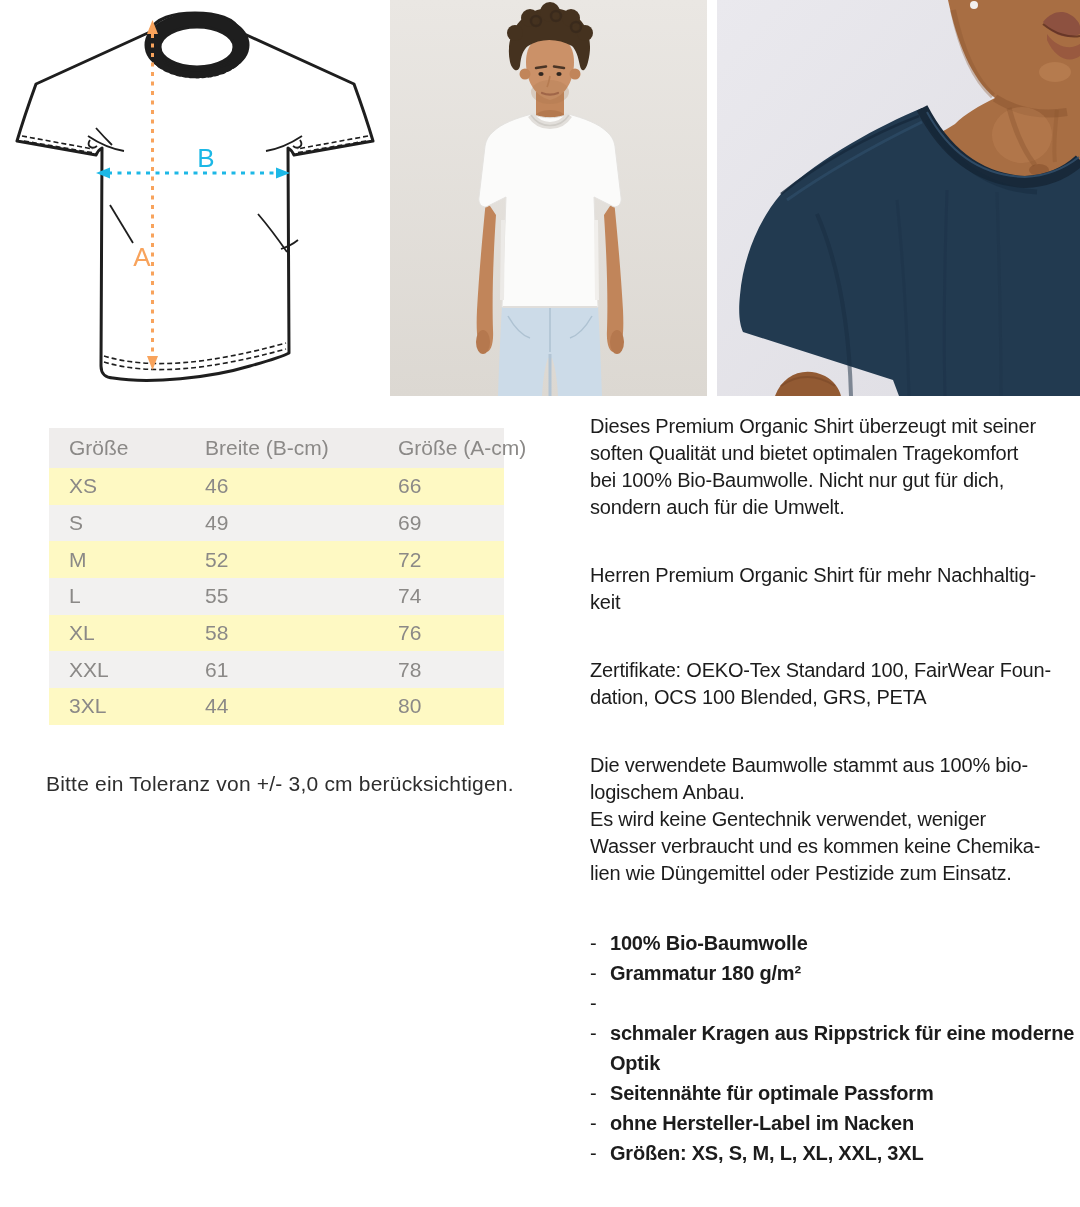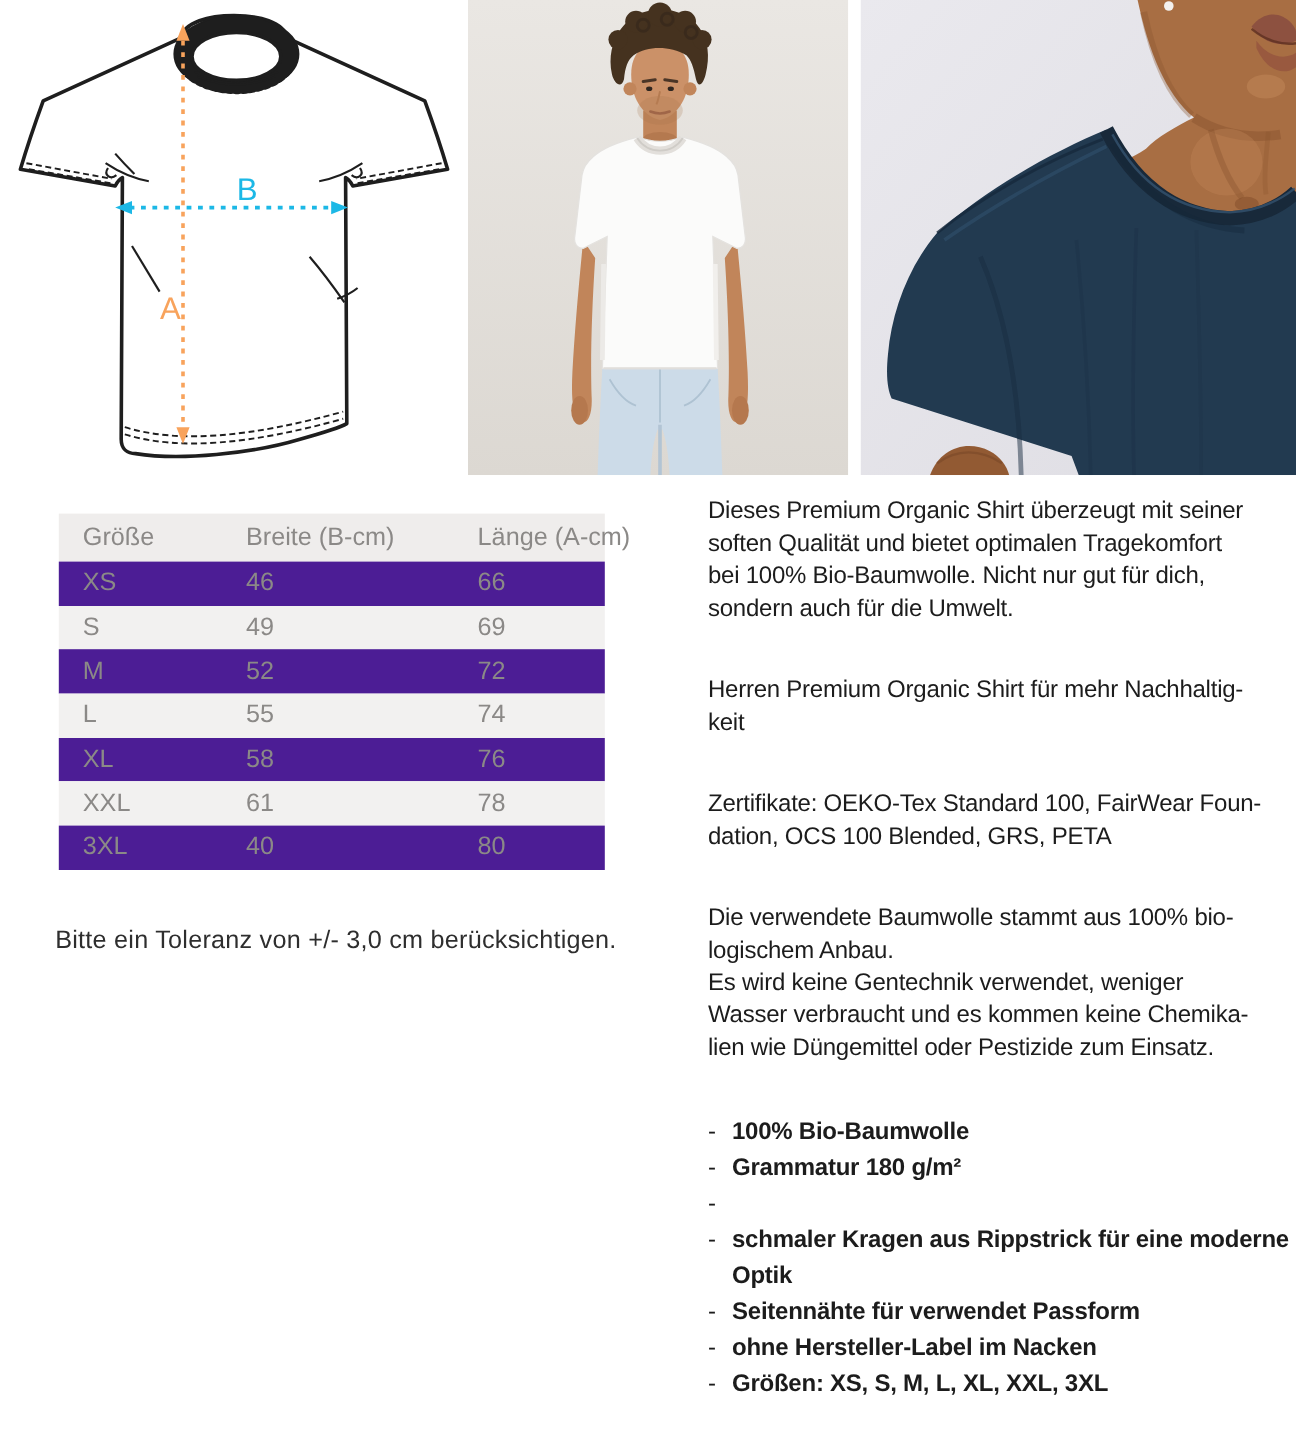--- a/index.html
+++ b/index.html
@@ -10,21 +10,21 @@
   .photo{top:0;height:396px;overflow:hidden;}
   .photo.model{left:390px;width:317px;}
   .photo.closeup{left:717px;width:363px;}
   .photo svg,.diagram svg{display:block;}
 
   .size-table{left:49px;top:428px;width:455px;color:#8b8987;font-size:21px;}
   .size-table .tr{display:grid;grid-template-columns:156px 193px 150px;align-items:center;height:36.7px;}
   .size-table .tr.head{height:40px;}
   .size-table .td:first-child{padding-left:20px;}
   .r-head{background:#efedec;}
-  .r-dark{background:#4c1d95;}
+  .r-dark{background:#fef9c3;}
   .r-light{background:#f2f1f0;}
 
   .tolerance{position:absolute;left:46px;top:772px;margin:0;font-size:21px;color:#2e2e2e;
              white-space:nowrap;letter-spacing:.2px;}
 
   .description{left:590px;top:413px;width:490px;color:#1c1c1c;font-size:20px;line-height:27px;
                letter-spacing:-0.2px;}
   .description .para{margin:0 0 41px 0;white-space:pre-line;}
   .bullets{list-style:none;margin:6px 0 0 0;padding:0;line-height:30px;}
   .bullets li{display:flex;}
@@ -192,21 +192,21 @@
       <path d="M280 192 C282 260,284 320,284 396" stroke="#1a2f44" stroke-width="3" opacity="0.25" fill="none"></path>
       <path d="M180 200 C186 260,190 320,192 396" stroke="#1a2f44" stroke-width="3" opacity="0.3" fill="none"></path>
       <path d="M210 120 C240 170,280 190,320 192" stroke="#15273a" stroke-width="5" opacity="0.4" fill="none"></path>
     </svg>
   </section>
 
   <section class="size-table">
     <div class="tr head r-head">
       <div class="td">Größe</div>
       <div class="td">Breite (B-cm)</div>
-      <div class="td">Länge (A-cm)</div>
+      <div class="td">Größe (A-cm)</div>
     </div>
     <div class="tr r-dark">
       <div class="td">XS</div>
       <div class="td">46</div>
       <div class="td">66</div>
     </div>
     <div class="tr r-light">
       <div class="td">S</div>
       <div class="td">49</div>
       <div class="td">69</div>
@@ -226,21 +226,21 @@
       <div class="td">58</div>
       <div class="td">76</div>
     </div>
     <div class="tr r-light">
       <div class="td">XXL</div>
       <div class="td">61</div>
       <div class="td">78</div>
     </div>
     <div class="tr r-dark">
       <div class="td">3XL</div>
-      <div class="td">40</div>
+      <div class="td">44</div>
       <div class="td">80</div>
     </div>
   </section>
 
   <p class="tolerance">Bitte ein Toleranz von +/- 3,0 cm berücksichtigen.</p>
 
   <section class="description">
     <p class="para">Dieses Premium Organic Shirt überzeugt mit seiner
 soften Qualität und bietet optimalen Tragekomfort
 bei 100% Bio-Baumwolle. Nicht nur gut für dich,
@@ -266,21 +266,21 @@
       <li>
           <span class="dash">-</span>
         </li>
       <li>
           <span class="dash">-</span>
           <span class="btext">schmaler Kragen aus Rippstrick für eine moderne
 Optik</span>
         </li>
       <li>
           <span class="dash">-</span>
-          <span class="btext">Seitennähte für verwendet Passform</span>
+          <span class="btext">Seitennähte für optimale Passform</span>
         </li>
       <li>
           <span class="dash">-</span>
           <span class="btext">ohne Hersteller-Label im Nacken</span>
         </li>
       <li>
           <span class="dash">-</span>
           <span class="btext">Größen: XS, S, M, L, XL, XXL, 3XL</span>
         </li>
     </ul>

